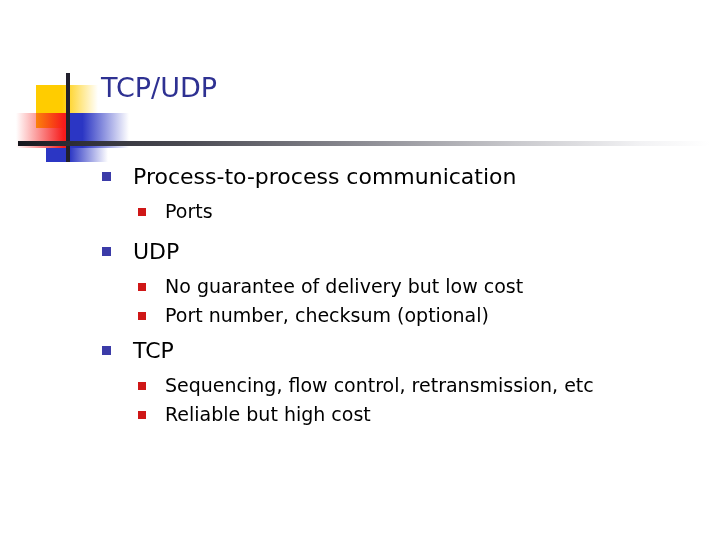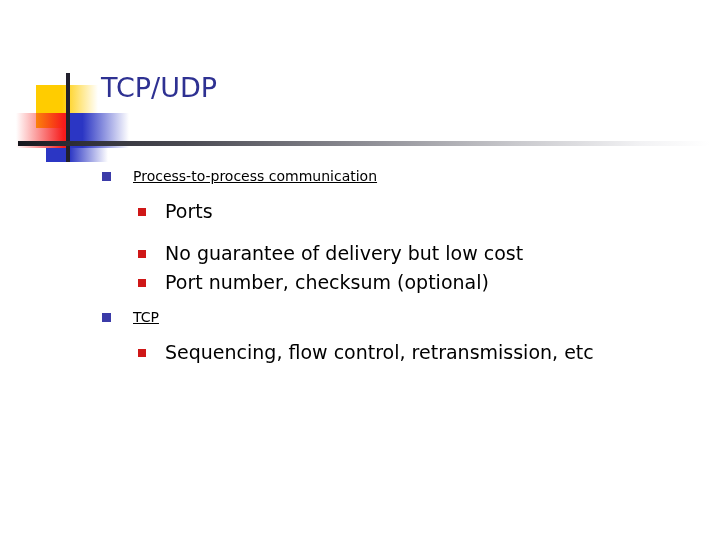--- a/index.html
+++ b/index.html
@@ -112,25 +112,24 @@
   }
   .lvl1 .marker {
     position: absolute;
     left: 102px;
     top: 12px;
     width: 9px;
     height: 9px;
     background: #3b3ba8;
   }
   .lvl1 .text {
-    font-size: 14px;
+    font-size: 22px;
     line-height: 33px;
     color: #000000;
     white-space: nowrap;
-    text-decoration: underline;
   }
 
   .lvl2 {
     position: relative;
     padding-left: 165px;
     margin: 0;
     min-height: 29px;
   }
   .lvl2 .marker {
     position: absolute;
@@ -176,20 +175,24 @@
 
     <div class="gap-sm"></div>
 
     <div class="lvl2">
       <span class="marker"></span>
       <span class="text">Ports</span>
     </div>
 
     <div class="gap-md"></div>
 
+    <div class="lvl1">
+      <span class="marker"></span>
+      <span class="text">UDP</span>
+    </div>
 
     <div class="gap-sm"></div>
 
     <div class="lvl2">
       <span class="marker"></span>
       <span class="text">No guarantee of delivery but low cost</span>
     </div>
 
     <div class="lvl2">
       <span class="marker"></span>
@@ -203,15 +206,19 @@
       <span class="text">TCP</span>
     </div>
 
     <div class="gap-sm"></div>
 
     <div class="lvl2">
       <span class="marker"></span>
       <span class="text">Sequencing, flow control, retransmission, etc</span>
     </div>
 
+    <div class="lvl2">
+      <span class="marker"></span>
+      <span class="text">Reliable but high cost</span>
+    </div>
 
   </div>
 </div>
 
 </body></html>

